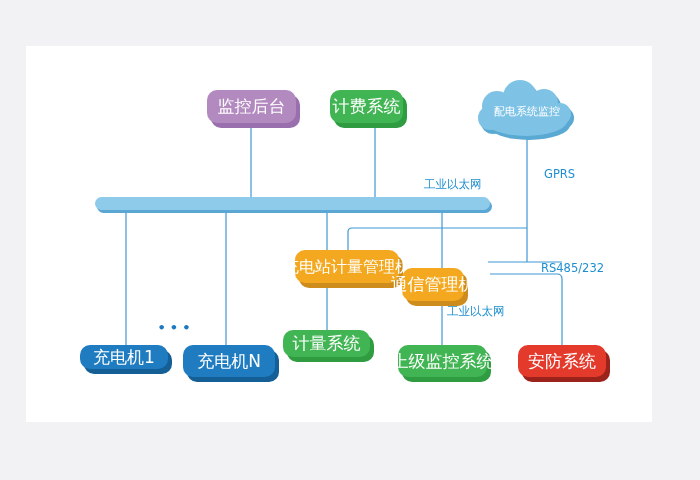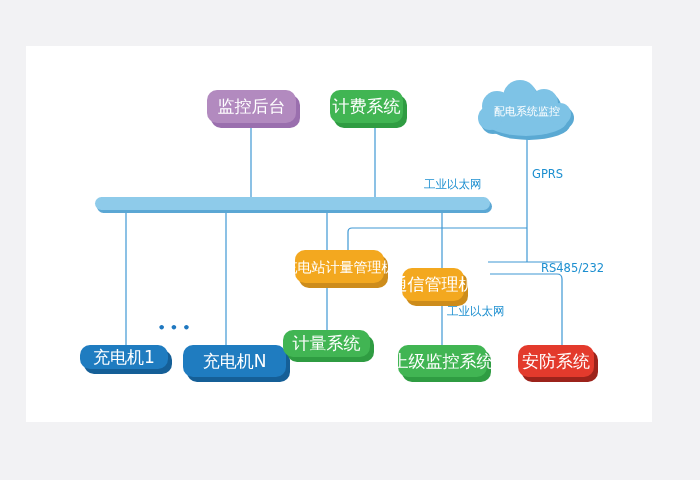--- a/index.html
+++ b/index.html
@@ -93,41 +93,41 @@
 <div class="bus"></div>
 
 <div class="node purple" style="left:207px;top:90px;width:89px;height:33px">
   <span>监控后台</span>
 </div>
 <div class="node green" style="left:330px;top:90px;width:73px;height:33px">
   <span>计费系统</span>
 </div>
 <div class="cloud-label">配电系统监控</div>
 
-<div class="node orange" style="left:295px;top:250px;width:89px;height:33px;font-size:14px">
+<div class="node orange" style="left:295px;top:250px;width:104px;height:33px;font-size:16px">
   <span>充电站计量管理机</span>
 </div>
 <div class="node orange" style="left:402px;top:268px;width:62px;height:33px">
   <span>通信管理机</span>
 </div>
 
 <div class="node blue" style="left:80px;top:345px;width:88px;height:24px">
   <span>充电机1</span>
 </div>
-<div class="node blue" style="left:183px;top:345px;width:103px;height:32px">
+<div class="node blue" style="left:183px;top:345px;width:92px;height:32px">
   <span>充电机N</span>
 </div>
 <div class="node green" style="left:283px;top:330px;width:87px;height:27px">
   <span>计量系统</span>
 </div>
 <div class="node green" style="left:398px;top:345px;width:89px;height:32px">
   <span>上级监控系统</span>
 </div>
-<div class="node red" style="left:518px;top:345px;width:76px;height:32px">
+<div class="node red" style="left:518px;top:345px;width:88px;height:32px">
   <span>安防系统</span>
 </div>
 
 <div class="link-label" style="left:424px;top:177px">工业以太网</div>
-<div class="link-label" style="left:532px;top:167px">GPRS</div>
+<div class="link-label" style="left:544px;top:167px">GPRS</div>
 <div class="link-label" style="left:541px;top:261px">RS485/232</div>
 <div class="link-label" style="left:447px;top:304px">工业以太网</div>
 
 <div class="ellipsis">•••</div>
 
 </body></html>

